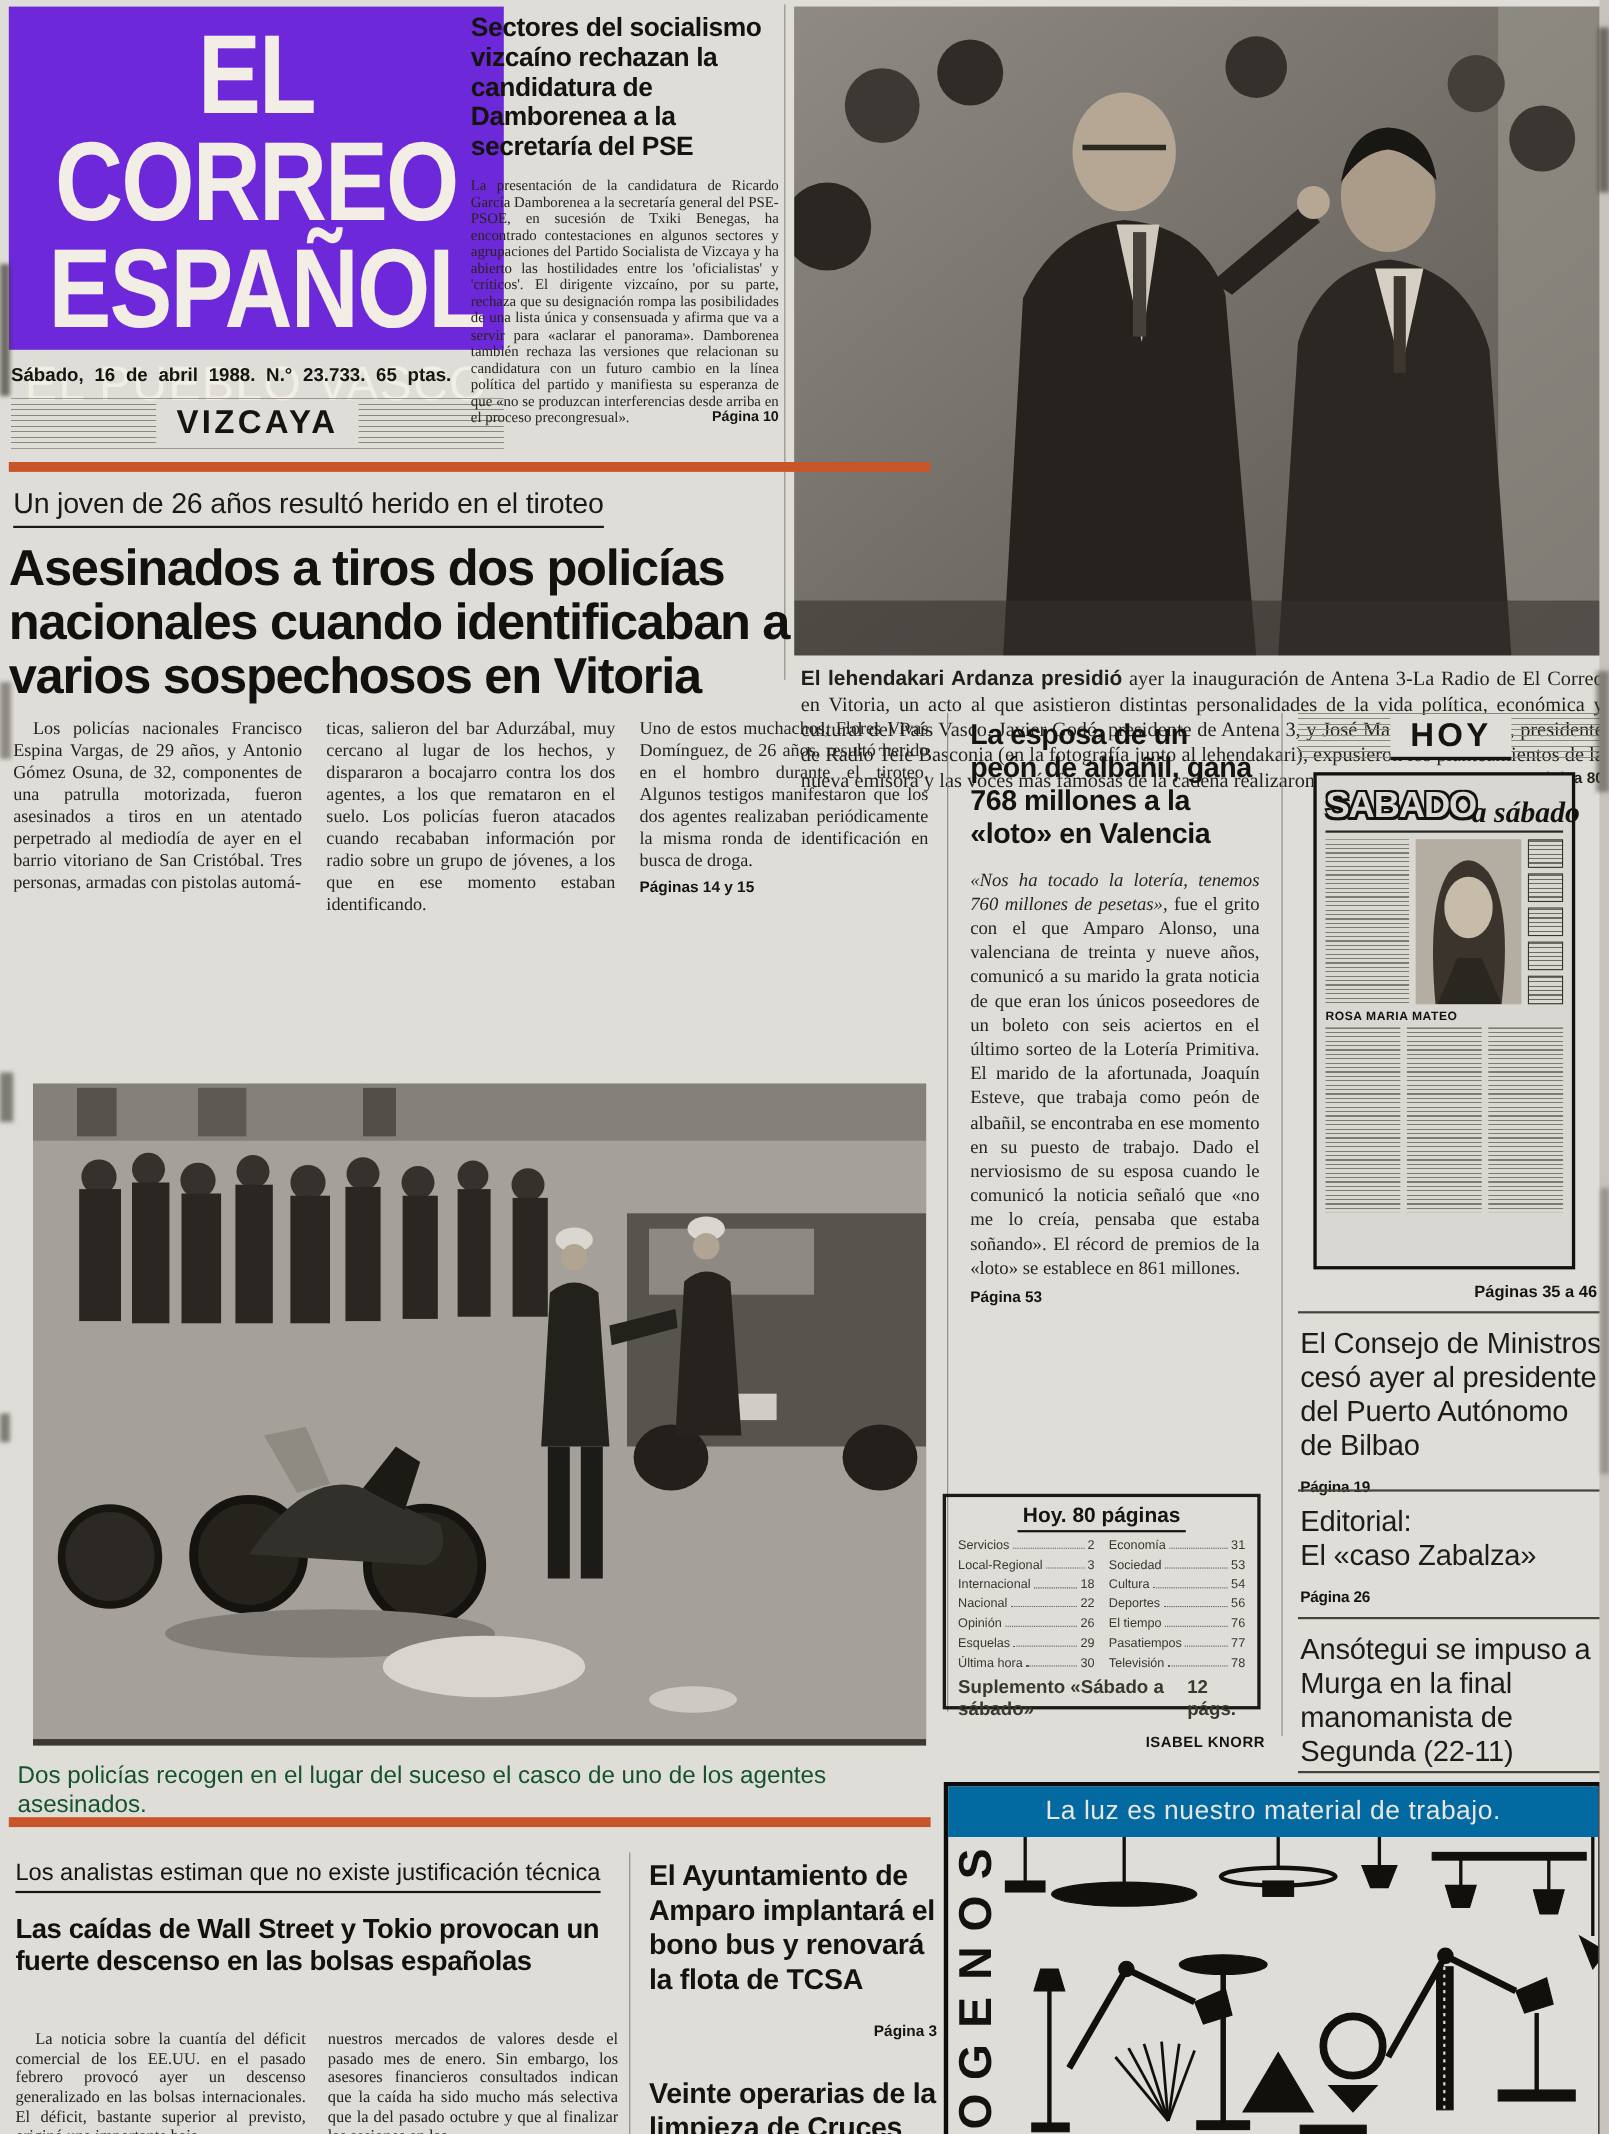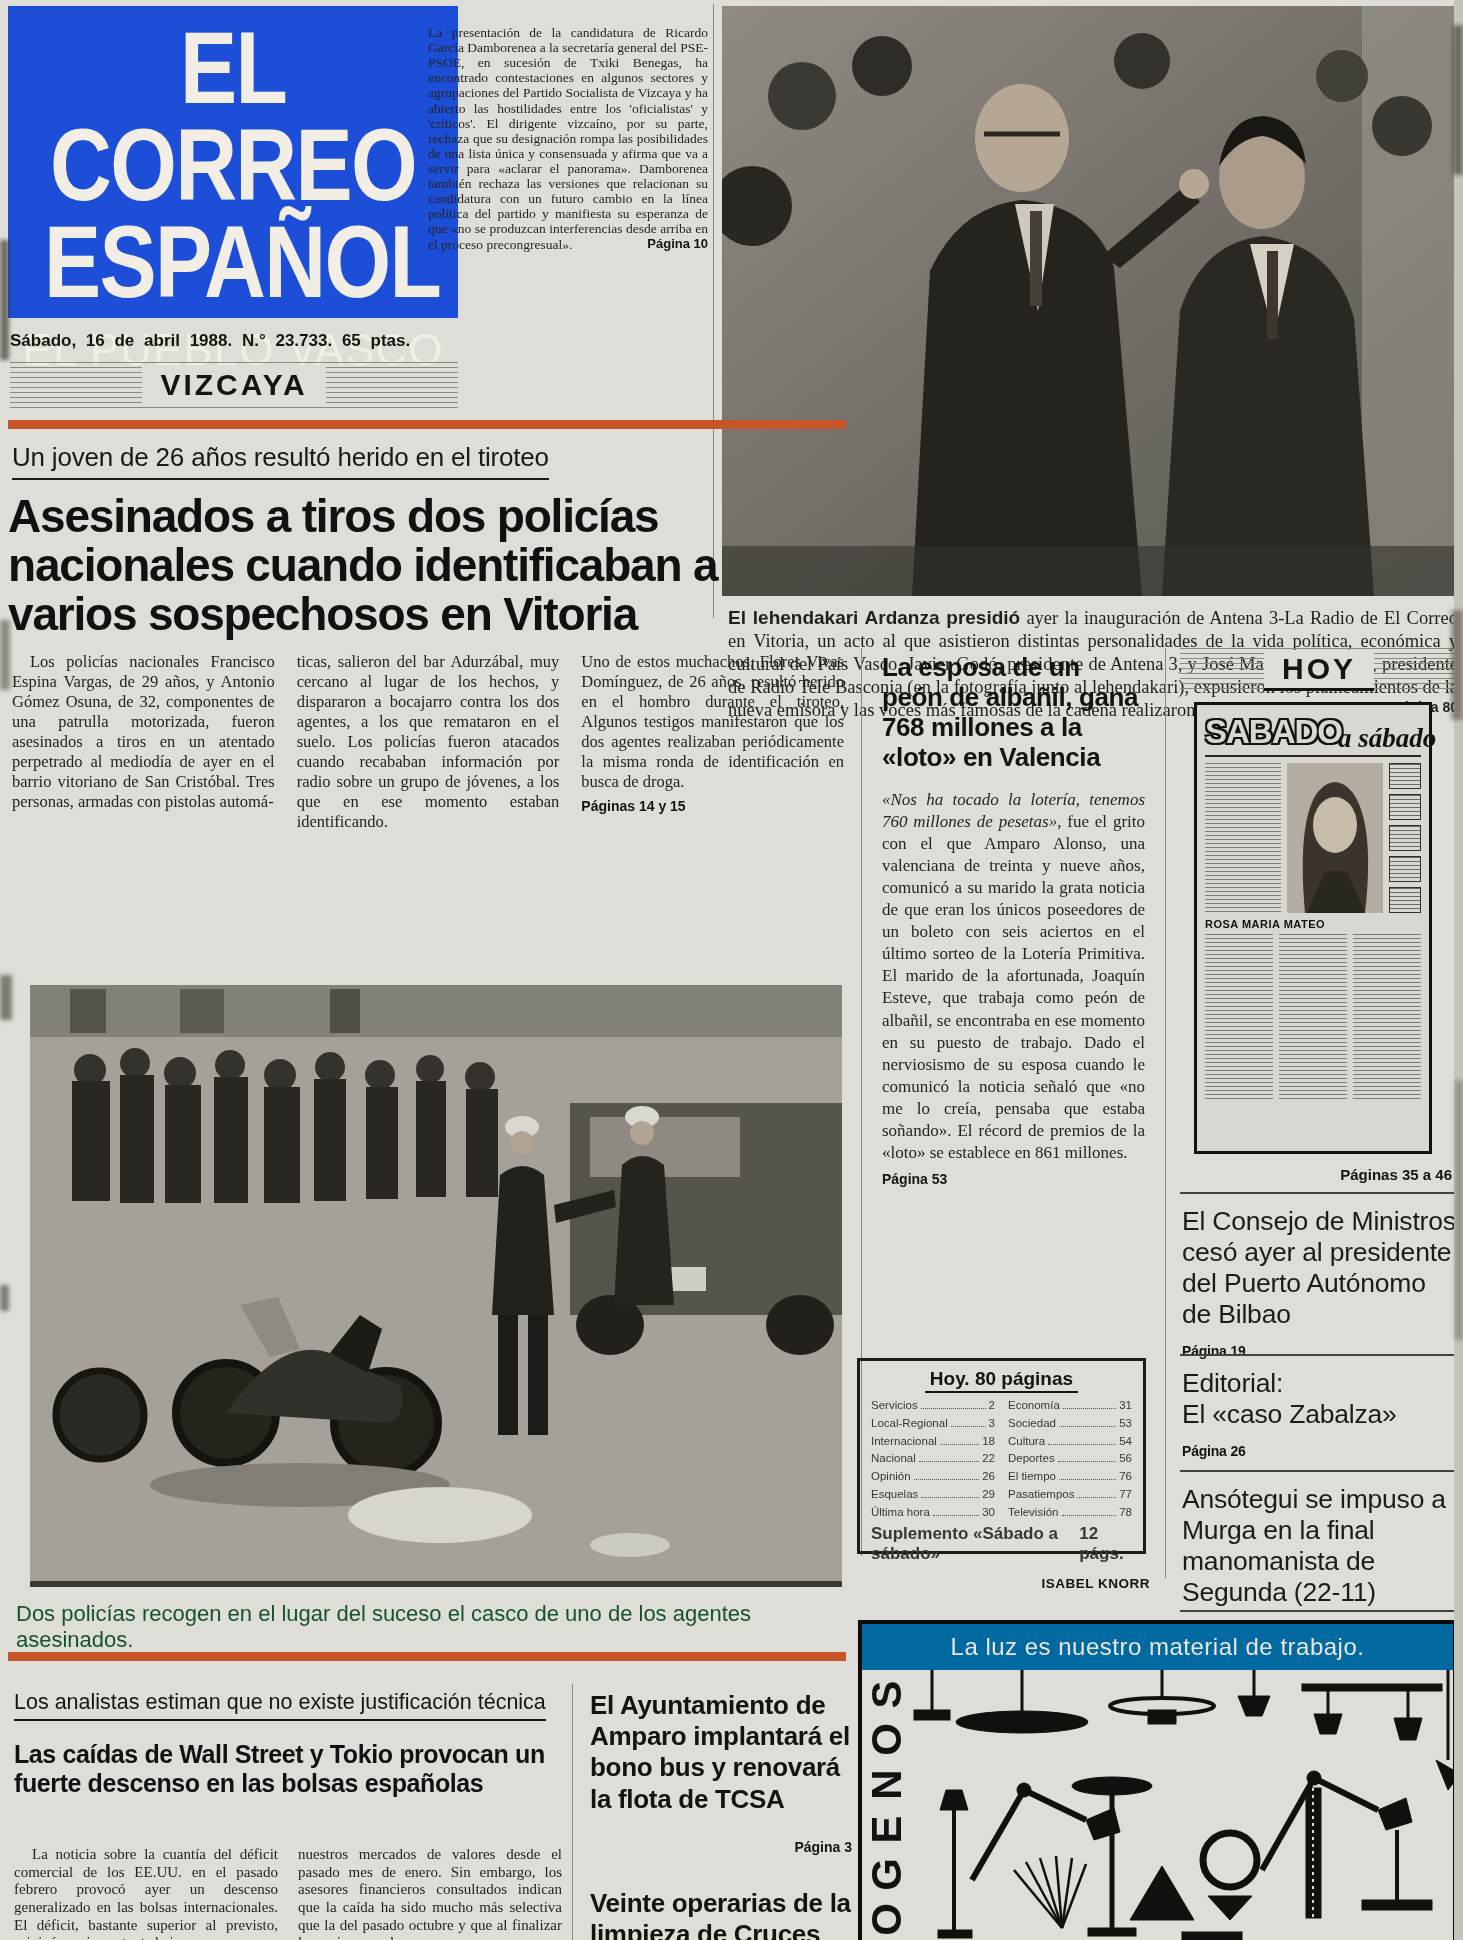--- a/index.html
+++ b/index.html
@@ -1,20 +1,20 @@
 <!DOCTYPE html>
 <html><head>
 <meta charset="utf-8">
 <style>
   html,body{margin:0;padding:0;background:#b8b5b0;}
   #page{position:relative;width:1463px;height:1940px;margin:0 auto;background:#dfddd8;overflow:hidden;font-family:"Liberation Sans",sans-serif;color:#1a1816;}
   .abs{position:absolute;}
 
   
-  .masthead{left:8px;top:6px;width:450px;height:312px;background:#1d4ed8;text-align:center;padding-top:14px;box-sizing:border-box;}
+  .masthead{left:8px;top:6px;width:450px;height:312px;background:#6d28d9;text-align:center;padding-top:14px;box-sizing:border-box;}
   .mast-line{display:block;color:#f2ede5;font-weight:bold;font-size:102px;line-height:0.95;letter-spacing:-2px;transform:scaleX(0.84);transform-origin:center;}
   .mast-sub{display:block;color:#f2ede5;font-size:44px;font-weight:normal;letter-spacing:1px;margin-top:14px;}
   .dateline{left:10px;top:331px;width:448px;font-weight:bold;font-size:17px;word-spacing:5px;color:#16140f;}
   .lined-banner{background:repeating-linear-gradient(to bottom,#8a877f 0px,#8a877f 1px,transparent 1px,transparent 5px);display:flex;align-items:center;justify-content:center;}
   .vizcaya{left:10px;top:362px;width:448px;height:46px;}
   .lined-banner span{background:#dfddd8;padding:2px 18px;font-weight:bold;font-size:30px;letter-spacing:3px;color:#16140f;}
 
   
   .orange-rule{background:#c8552a;height:9px;}
   .vline{width:1px;background:#8a8680;}
@@ -118,20 +118,21 @@
     <span class="mast-sub">EL PUEBLO VASCO</span>
   </div>
   <div class="abs dateline">Sábado, 16 de abril 1988. N.° 23.733. 65 ptas.</div>
   <div class="abs vizcaya lined-banner">
     <span>VIZCAYA</span>
   </div>
 
   <div class="abs vline" style="left:713px;top:4px;height:614px;"></div>
 
   <div class="abs pse">
+    <div class="pse-h">Sectores del socialismo vizcaíno rechazan la candidatura de Damborenea a la secretaría del PSE</div>
     <div class="pse-b">
       <span>La presentación de la candidatura de Ricardo García Damborenea a la secretaría general del PSE-PSOE, en sucesión de Txiki Benegas, ha encontrado contestaciones en algunos sectores y agrupaciones del Partido Socialista de Vizcaya y ha abierto las hostilidades entre los 'oficialistas' y 'críticos'. El dirigente vizcaíno, por su parte, rechaza que su designación rompa las posibilidades de una lista única y consensuada y afirma que va a servir para «aclarar el panorama». Damborenea también rechaza las versiones que relacionan su candidatura con un futuro cambio en la línea política del partido y manifiesta su esperanza de que «no se produzcan interferencias desde arriba en el proceso precongresual».</span>
       <span class="pageref float-r">Página 10</span>
     </div>
   </div>
 
   <div class="abs photo-frame" style="left:722px;top:6px;width:737px;height:590px;">
     <svg width="737" height="590" viewBox="0 0 737 590">
       <defs>
         <linearGradient id="pg1" x1="0" y1="0" x2="1" y2="1">

